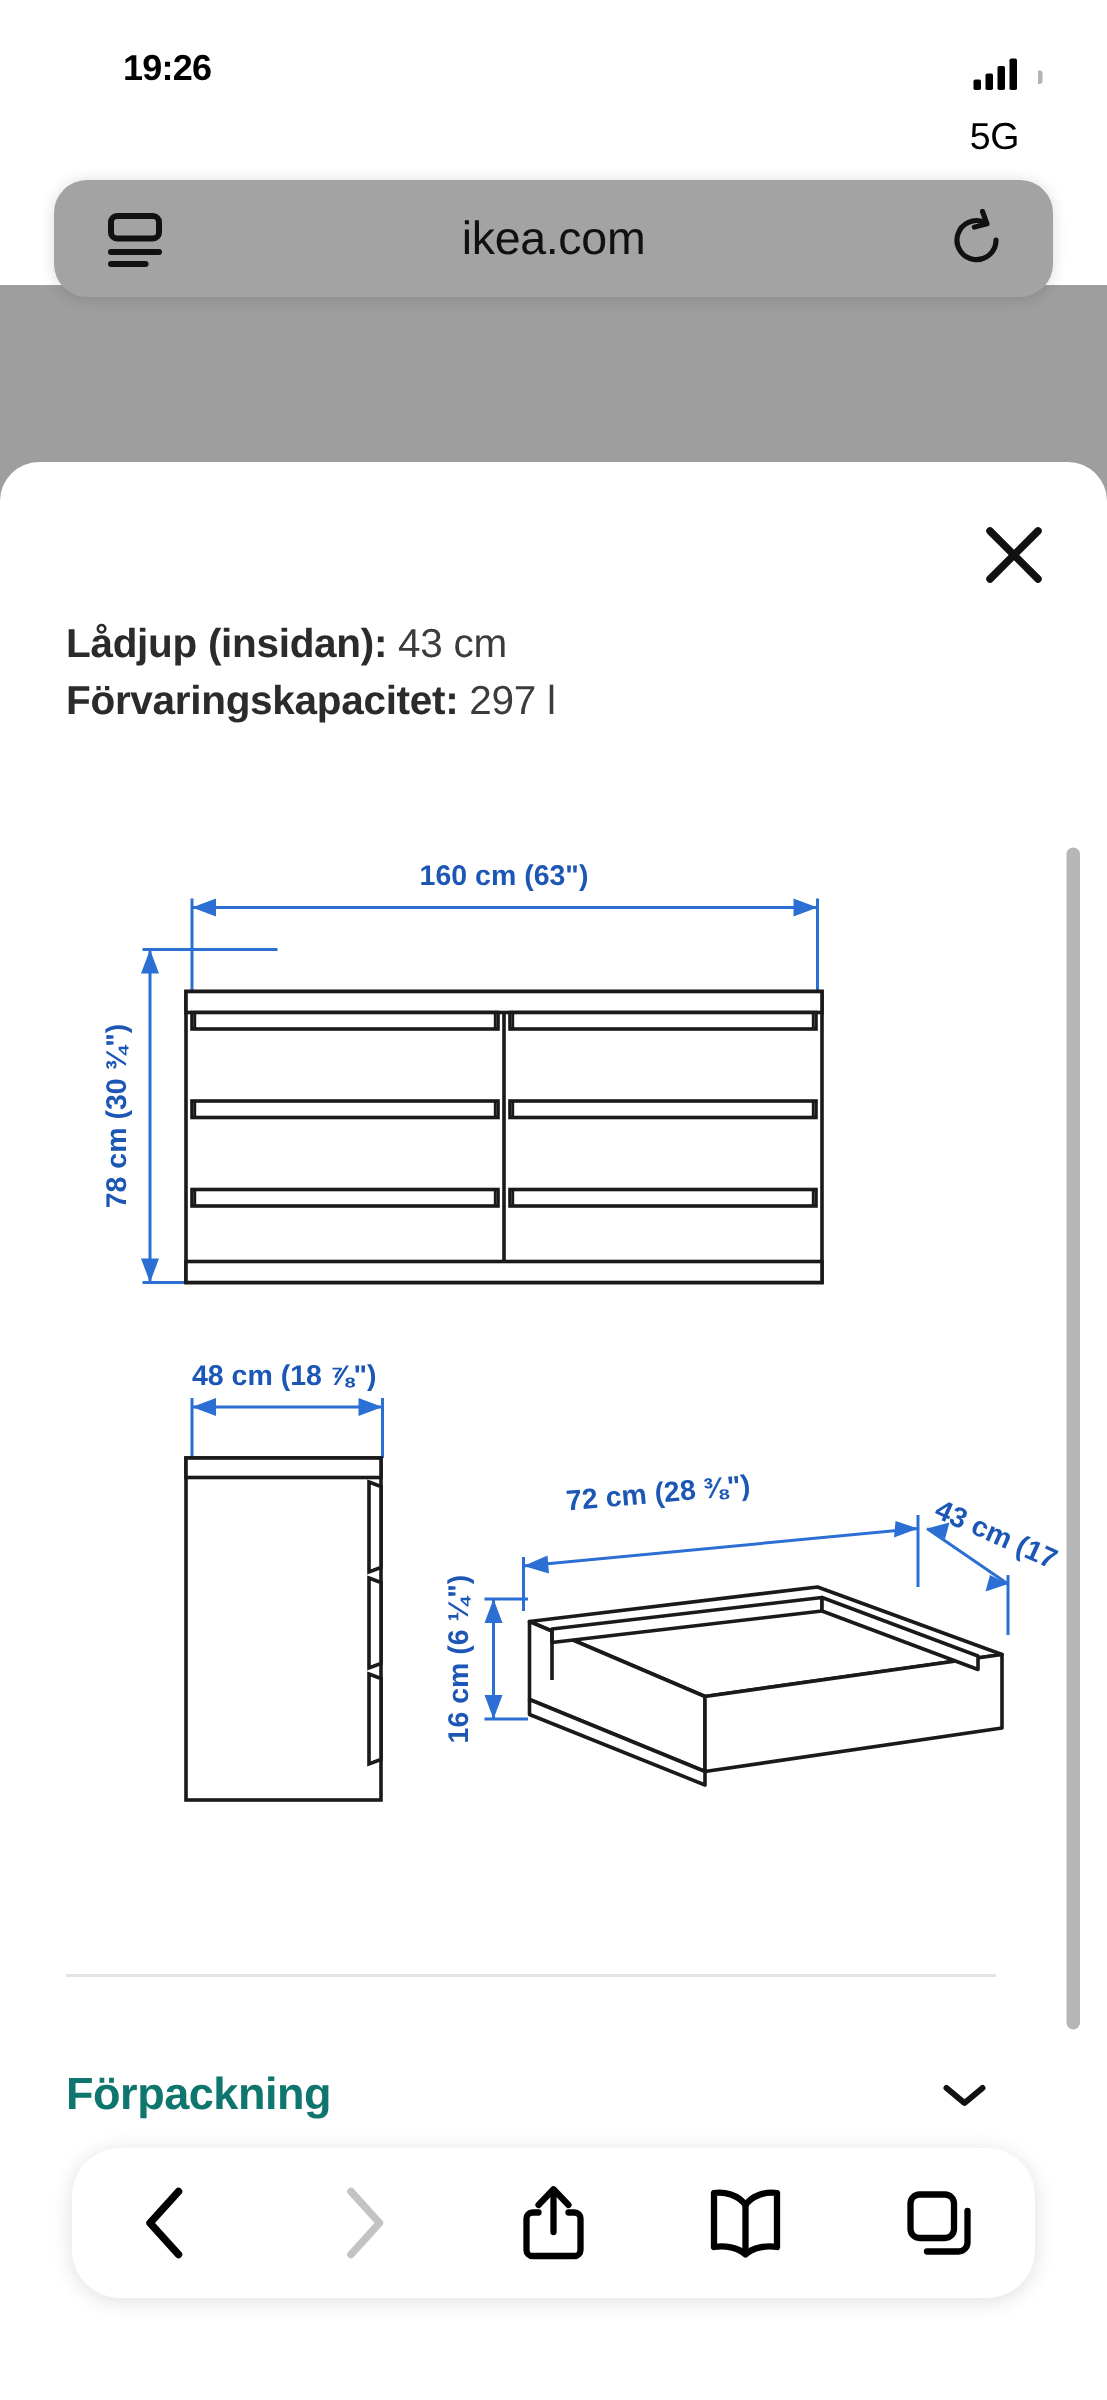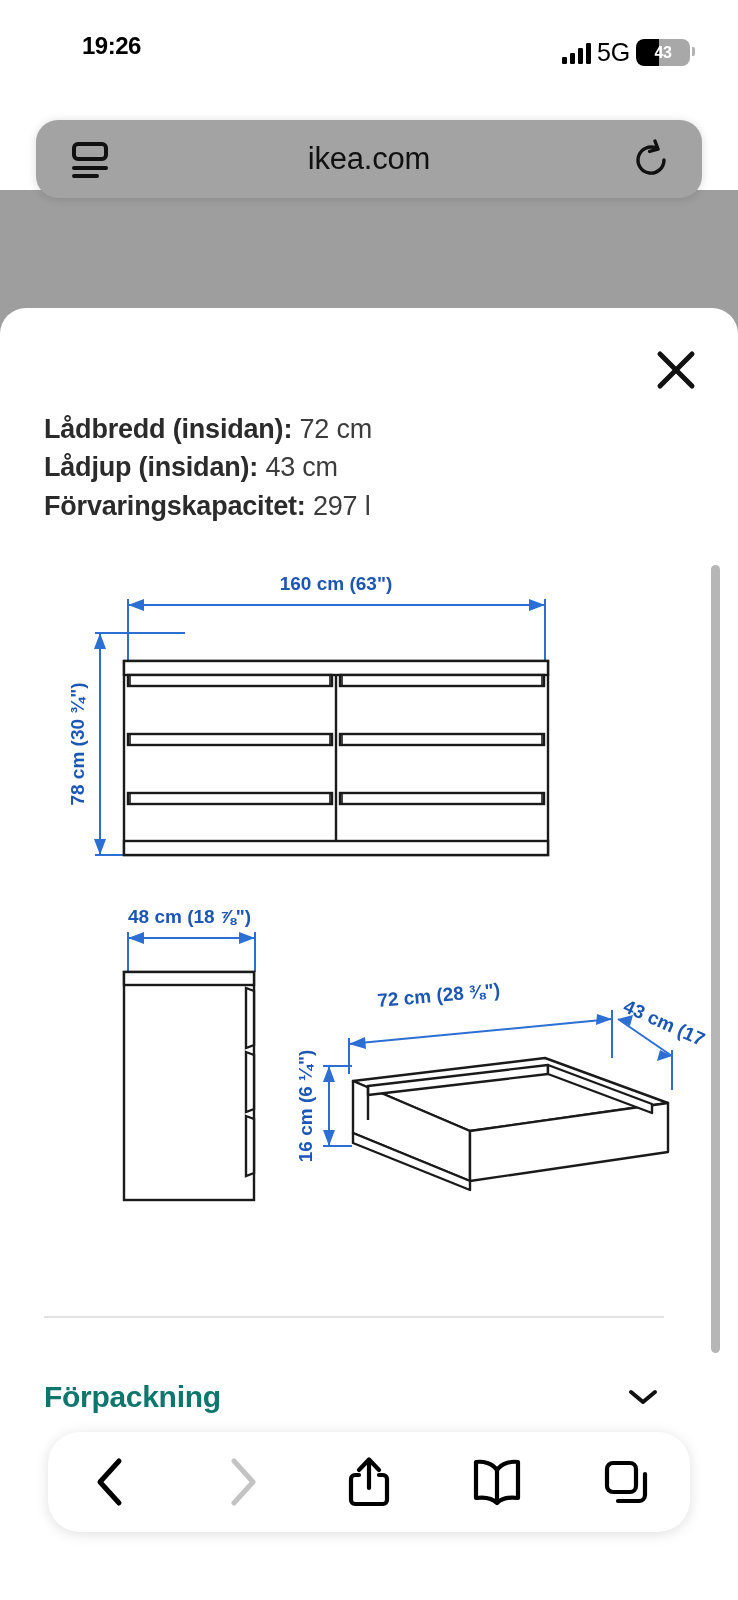--- a/index.html
+++ b/index.html
@@ -4,21 +4,21 @@
 <style>
   * { margin:0; padding:0; box-sizing:border-box; }
   html,body { width:738px; height:1600px; background:#ffffff;
     font-family:"Liberation Sans", sans-serif; overflow:hidden; }
 
   #screen { position:relative; width:738px; height:1600px; background:#ffffff; overflow:hidden; }
 
   
   #statusbar { position:absolute; left:0; top:0; width:738px; height:96px; background:#ffffff; z-index:40; }
   #clock { position:absolute; left:82px; top:32px; font-size:24px; font-weight:600; color:#000; letter-spacing:-0.5px; }
-  #status-right { position:absolute; right:48px; top:38px; display:flex; align-items:center; gap:6px; }
+  #status-right { position:absolute; right:48px; top:38px; display:flex; align-items:center; gap:17px;flex-direction:column; }
   .sigbars { display:flex; align-items:flex-end; gap:3px; height:22px; }
   .sigbars i { display:block; width:5px; background:#000; border-radius:1.2px; }
   .sigbars i:nth-child(1){height:7px;} .sigbars i:nth-child(2){height:11px;}
   .sigbars i:nth-child(3){height:16px;} .sigbars i:nth-child(4){height:21px;}
   #netlabel { font-size:25px; font-weight:500; color:#000; letter-spacing:-0.2px; }
   #battery { position:relative; width:54px; height:27px; border-radius:8px; background:#a8a8a8; overflow:hidden; }
   #battery-fill { position:absolute; left:0; top:0; bottom:0; width:56%; background:#000; border-radius:8px 0 0 8px; }
   #battery-pct { position:absolute; left:0; top:0; width:100%; height:100%; display:flex; align-items:center; justify-content:center;
     font-size:16px; font-weight:700; color:#fff; letter-spacing:-0.3px; }
   #battery-cap { position:absolute; right:-5px; top:9px; width:3px; height:9px; background:#b4b4b4; border-radius:0 2px 2px 0; }
@@ -88,24 +88,20 @@
   <div id="sheet">
 
     <div id="close-btn">
       <svg width="60" height="60" viewBox="0 0 60 60">
         <line x1="14" y1="14" x2="46" y2="46" stroke="#111" stroke-width="5" stroke-linecap="round"></line>
         <line x1="46" y1="14" x2="14" y2="46" stroke="#111" stroke-width="5" stroke-linecap="round"></line>
       </svg>
     </div>
 
     <div id="specs">
-      <div class="spec-row">
-        <b>Lådbredd (insidan):</b>
-        <span>72 cm</span>
-      </div>
       <div class="spec-row">
         <b>Lådjup (insidan):</b>
         <span>43 cm</span>
       </div>
       <div class="spec-row">
         <b>Förvaringskapacitet:</b>
         <span>297 l</span>
       </div>
     </div>
 

